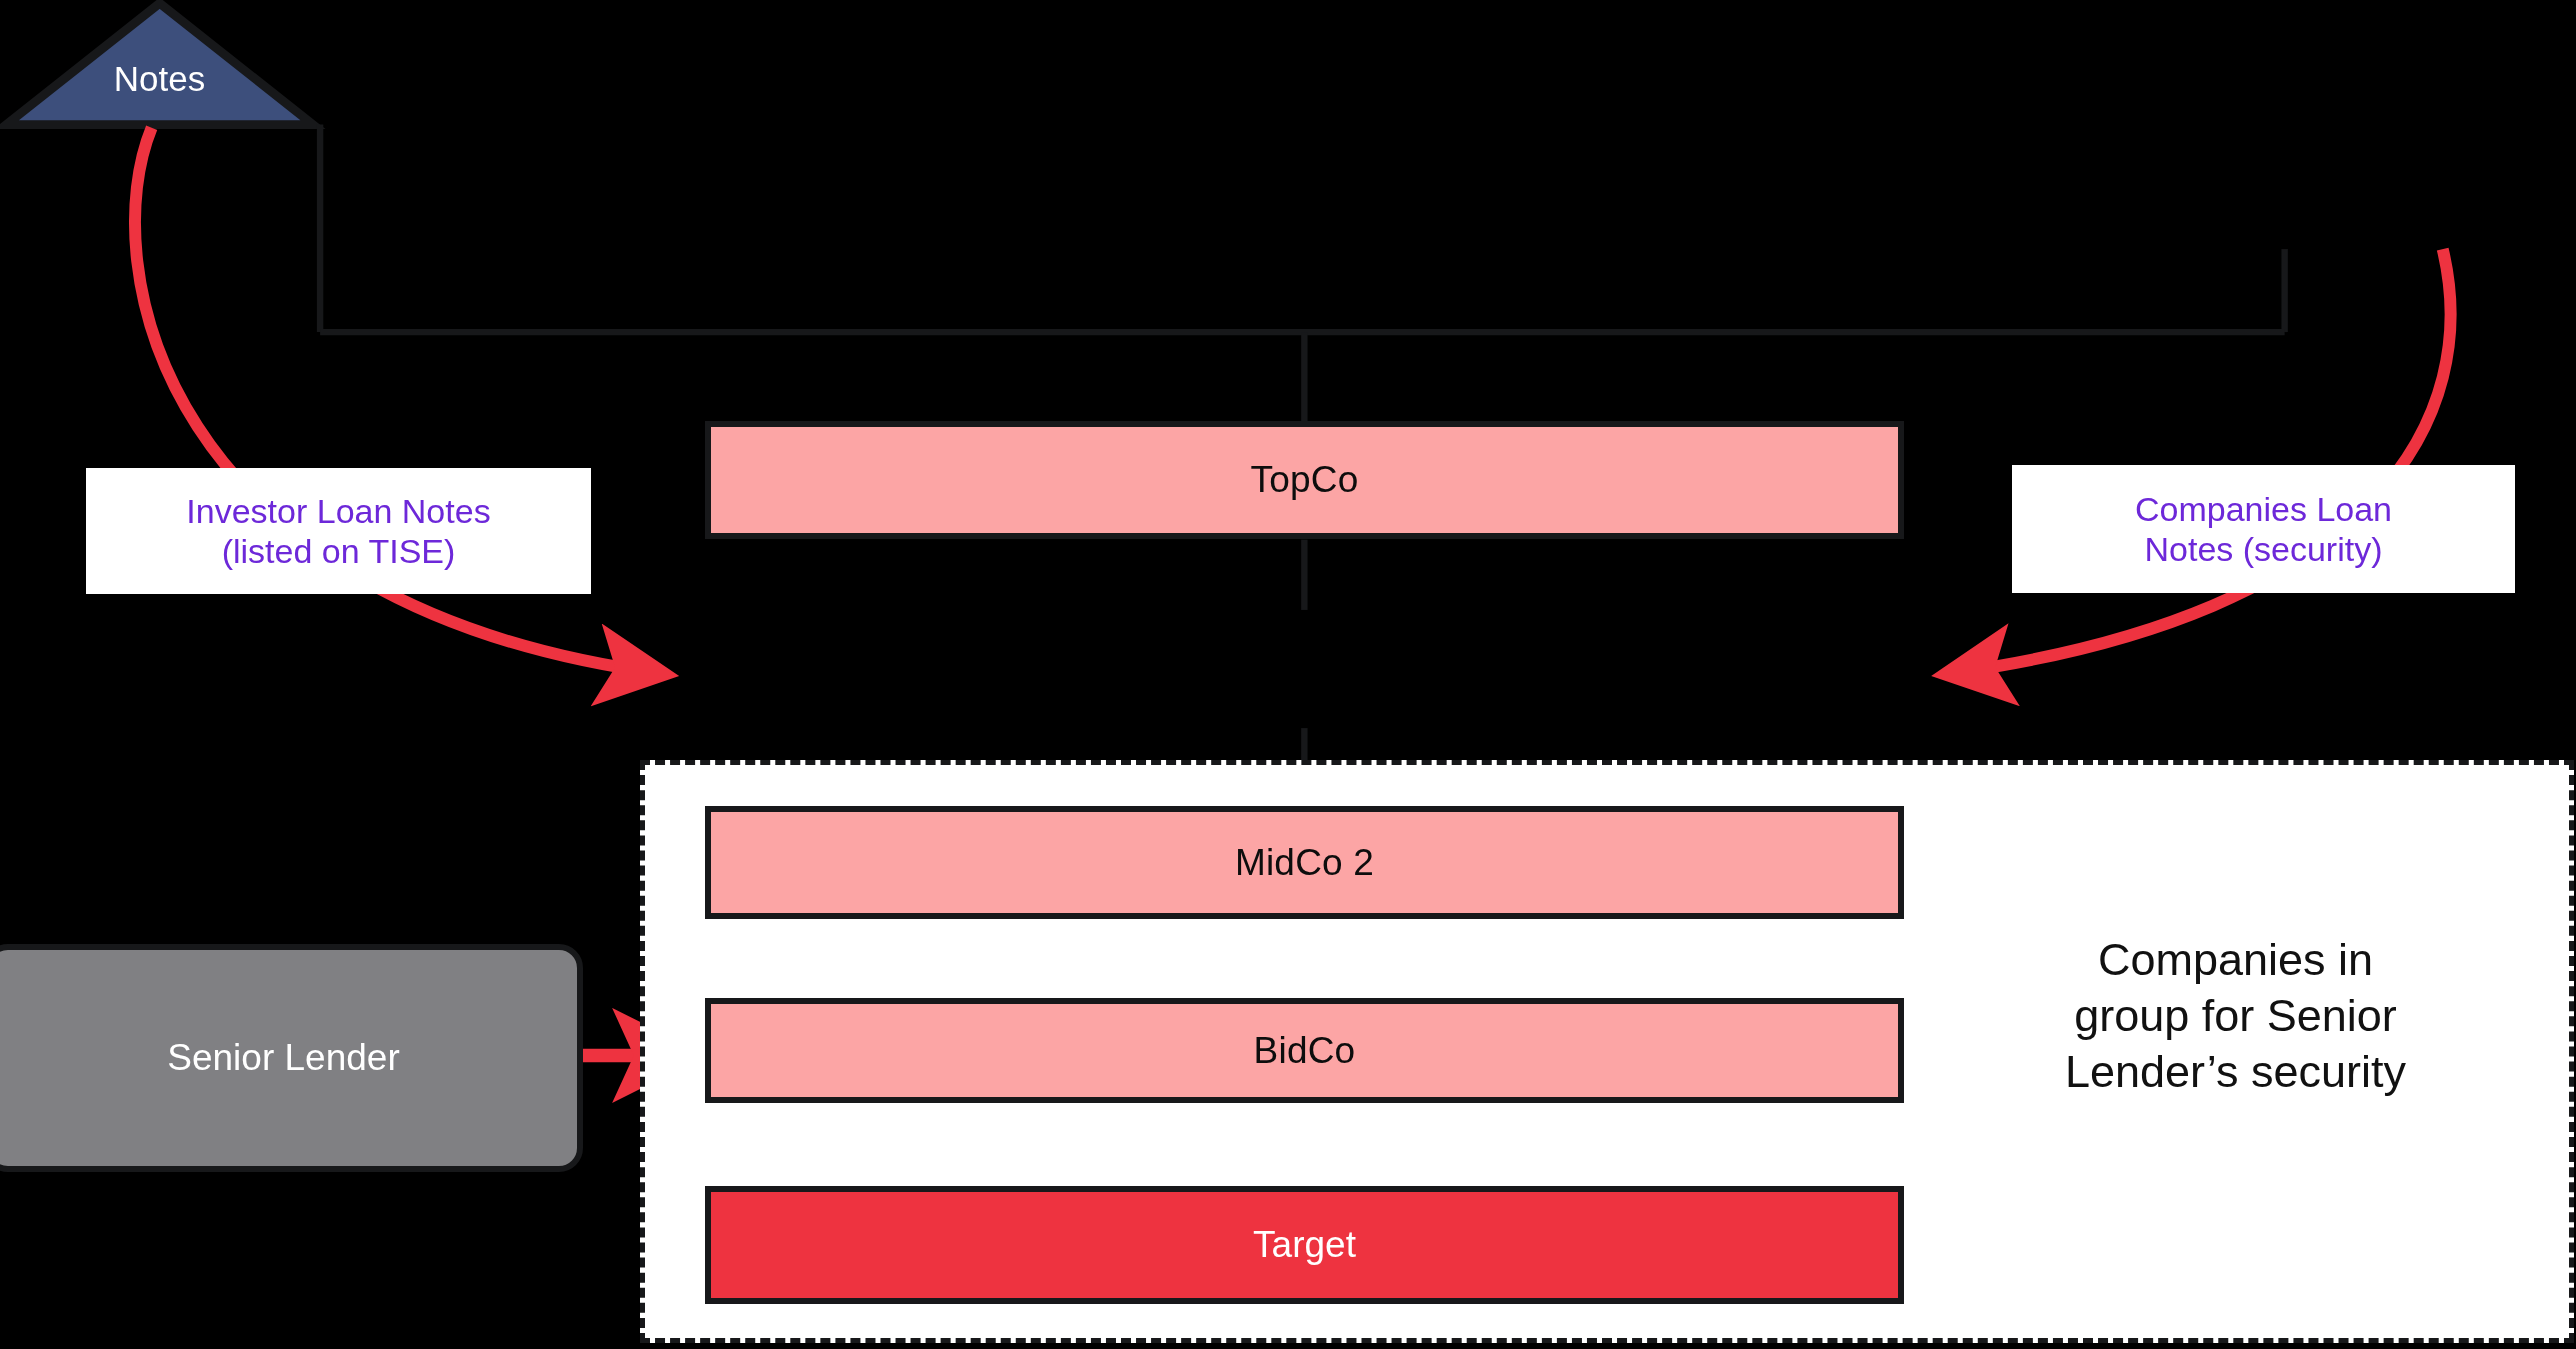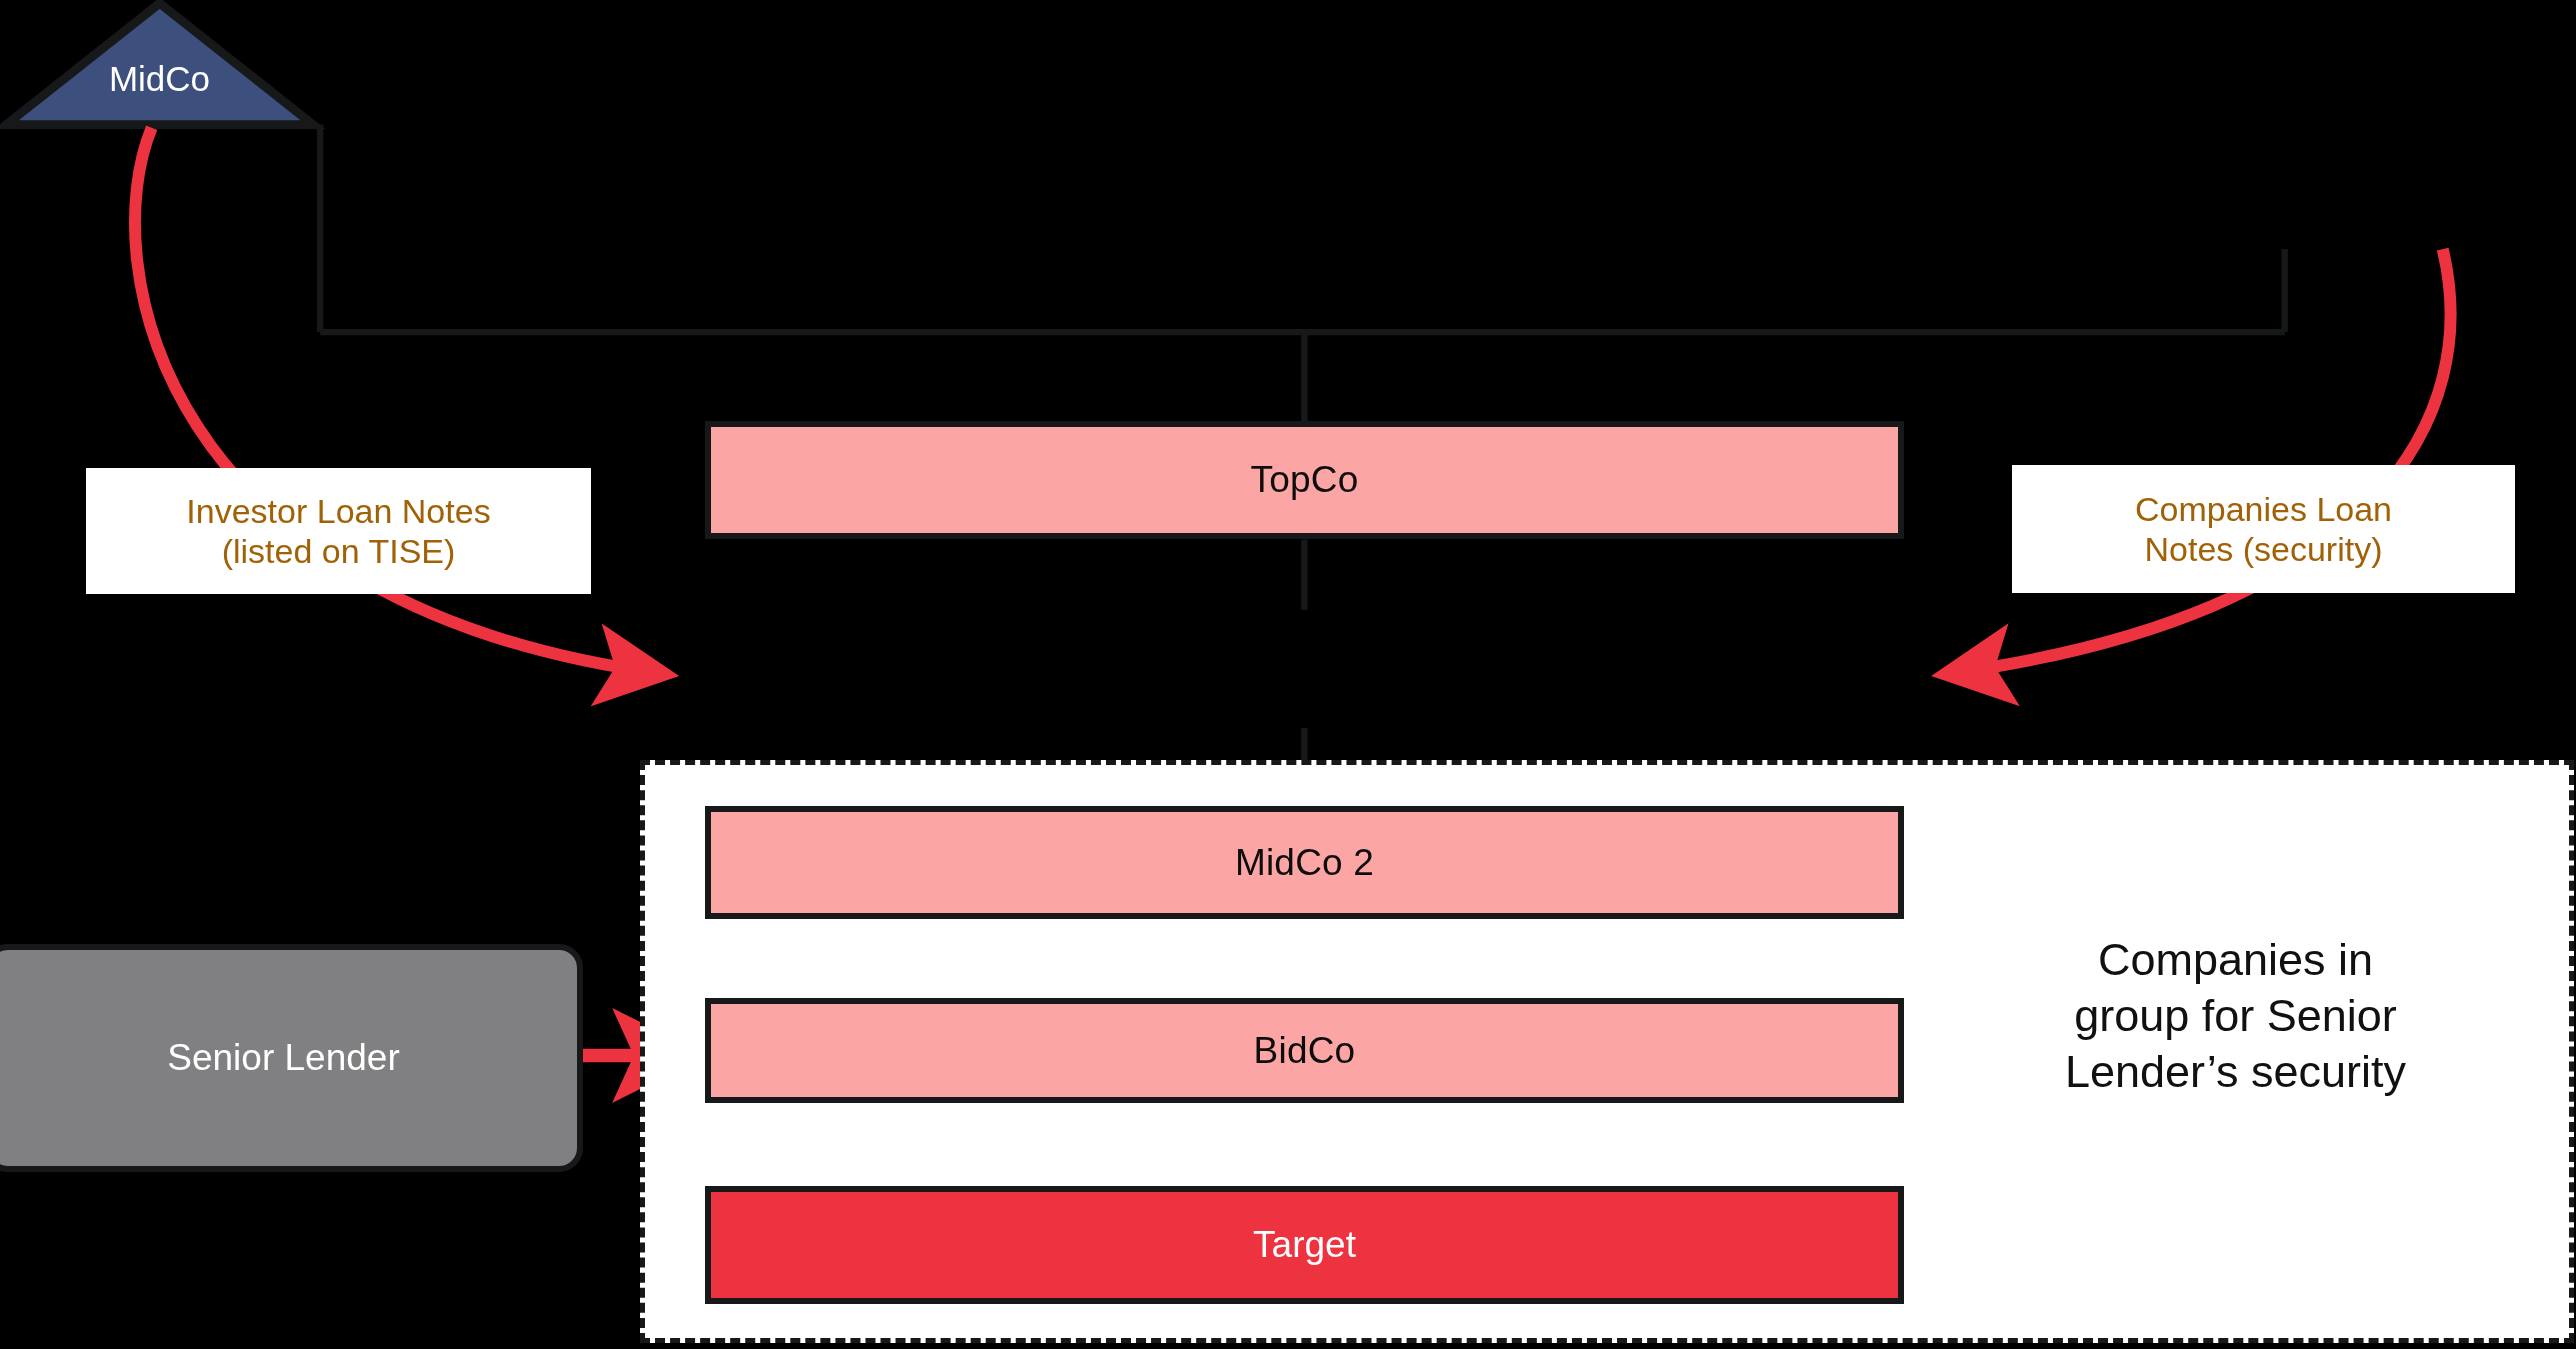--- a/index.html
+++ b/index.html
@@ -65,21 +65,21 @@
   .lender-box{
     left:-16px;top:944px;width:599px;height:228px;
     background:#808083;
     border:6.4px solid #17181a;
     border-radius:24px;
     color:#ffffff;font-size:37px;
   }
 
   
   .callout{
-    background:#ffffff;color:#a16207;
+    background:#ffffff;color:#6d28d9;
     font-size:34px;line-height:1.18;
     padding:4.8px 8px;
     display:flex;flex-direction:column;align-items:center;justify-content:center;
   }
   .callout-left{left:86px;top:468px;width:505px;height:126px;}
   .callout-right{left:2012px;top:465px;width:503px;height:128px;}
 
   
   .perimeter-caption{
     left:1972px;top:920px;width:527px;height:192px;
@@ -140,21 +140,21 @@
   <div class="node co-box co-bidco">
     <span>BidCo</span>
   </div>
 
   <div class="node target-box">
     <span>Target</span>
   </div>
 
   <div class="node fund-wrap">
     <div class="fund-label">
-      <span>MidCo</span>
+      <span>Notes</span>
     </div>
   </div>
 
 
   <div class="node lender-box">
     <span>Senior Lender</span>
   </div>
 
   <div class="node callout callout-left">
     <span>Investor Loan Notes</span>

